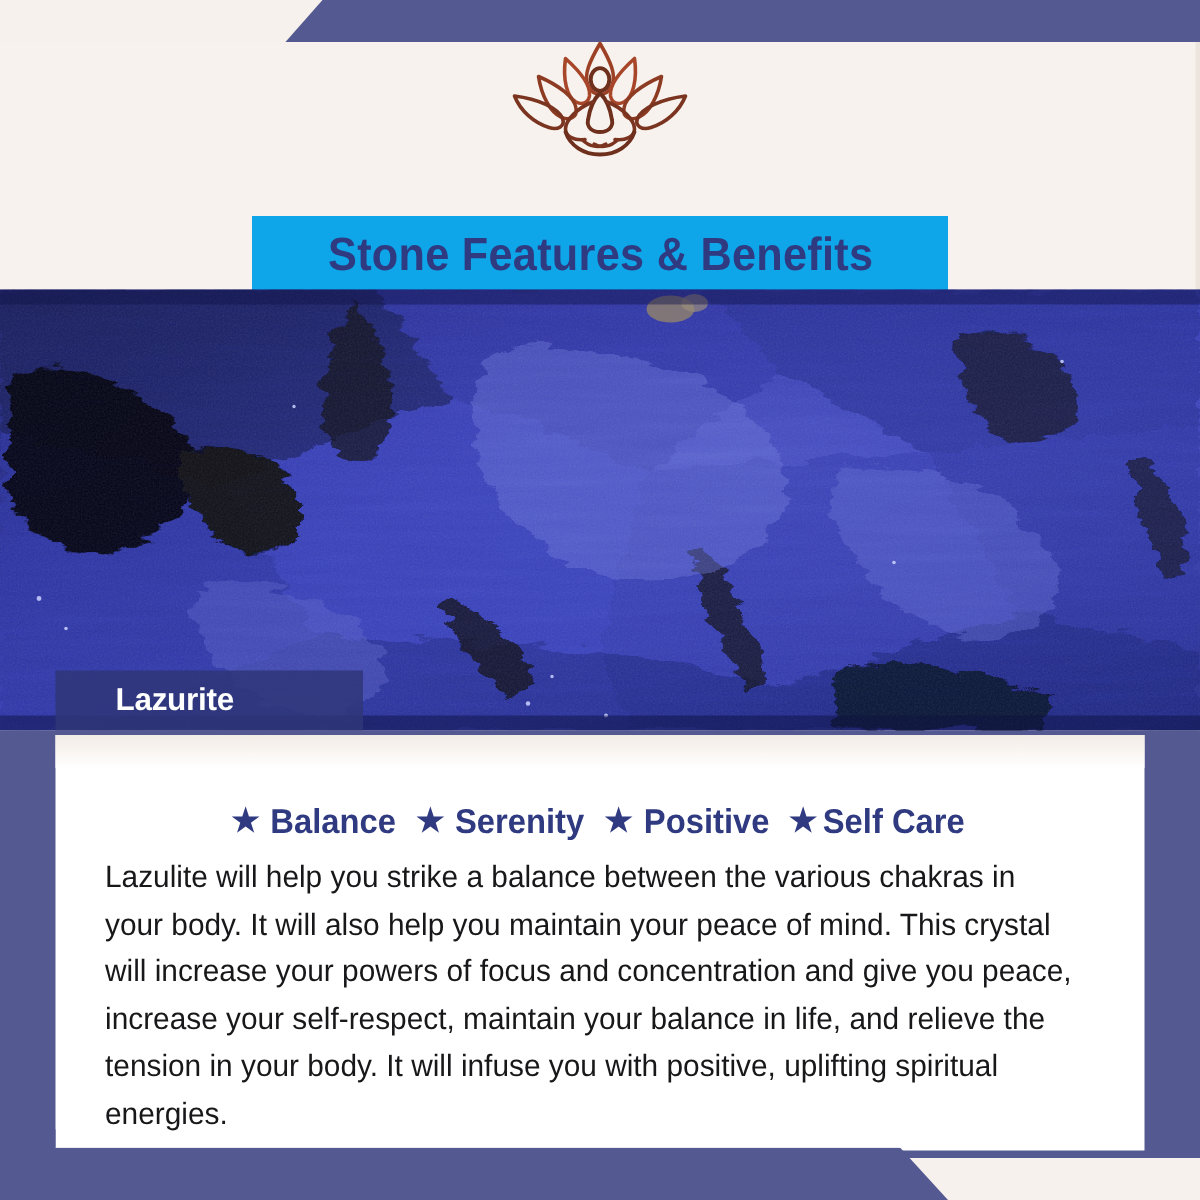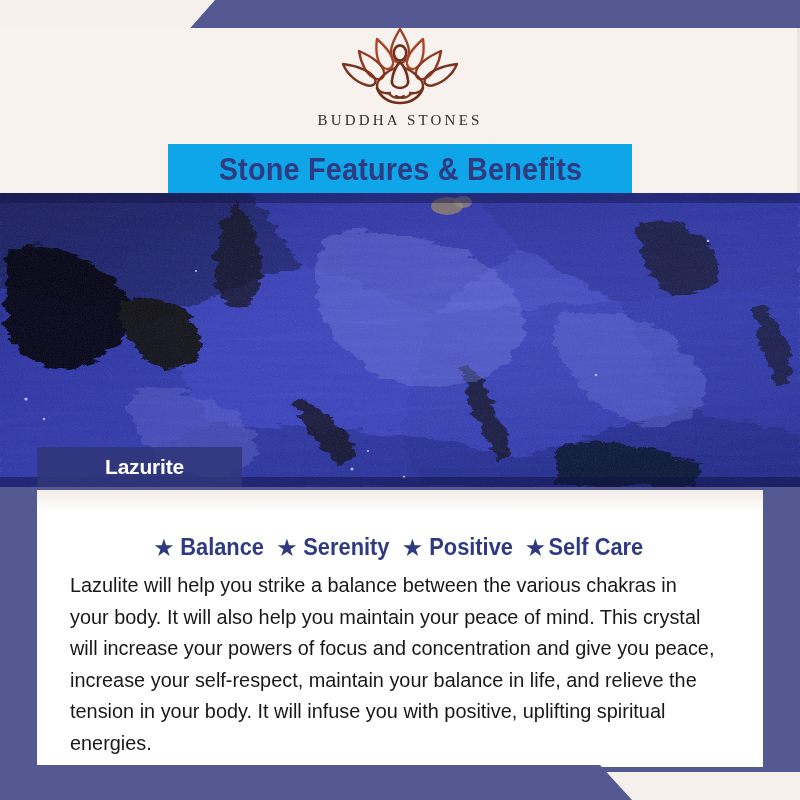--- a/index.html
+++ b/index.html
@@ -69,21 +69,21 @@
   }
   .stone-photo svg{position:absolute;inset:0;width:100%;height:100%;display:block;}
 
   
   .stone-name-bar{
     position:absolute;top:447px;left:37px;width:205px;height:40px;
     background:rgba(48,55,120,.86);
     display:flex;align-items:center;
   }
   .stone-name{
-    margin-left:68px;color:#ffffff;font-weight:bold;font-size:21px;
+    margin-left:40px;color:#ffffff;font-weight:bold;font-size:21px;
     letter-spacing:-.2px;
   }
 
   
   .panel-bg{
     position:absolute;top:487px;left:0;width:800px;height:285px;
     background:#545a91;
   }
   .panel-white{
     position:absolute;top:490px;left:37px;width:726px;height:277px;
@@ -158,21 +158,20 @@
         <path d="M75 38 C71 42 68 49 67 56 C66 61 70 64 75 64 C80 64 84 61 83 56 C82 49 79 42 75 38 Z" stroke="#6e2f1c" stroke-width="2.6"></path>
 
         <path d="M70 44 C60 48 52 56 52 62 C52 67 58 70 65 69" stroke="#7a3420" stroke-width="2.4"></path>
         <path d="M80 44 C90 48 98 56 98 62 C98 67 92 70 85 69" stroke="#7a3420" stroke-width="2.4"></path>
 
         <path d="M52 64 C55 73 64 79 75 79 C86 79 95 73 98 64" stroke="#6e2f1c" stroke-width="2.6"></path>
         <path d="M63 69 C68 74 74 75 79 72" stroke="#7a3420" stroke-width="2.2"></path>
         <path d="M87 69 C82 74 76 75 71 72" stroke="#7a3420" stroke-width="2.2"></path>
       </g>
     </svg>
-    <div class="logo-word">BUDDHA STONES</div>
   </div>
 
   <div class="title-banner">
     <div class="title-text">Stone Features &amp; Benefits</div>
   </div>
 
   <div class="stone-photo">
     <svg viewBox="0 0 800 294" preserveAspectRatio="none">
       <defs>
         <linearGradient id="gBase" x1="0" y1="0" x2="1" y2="1">

